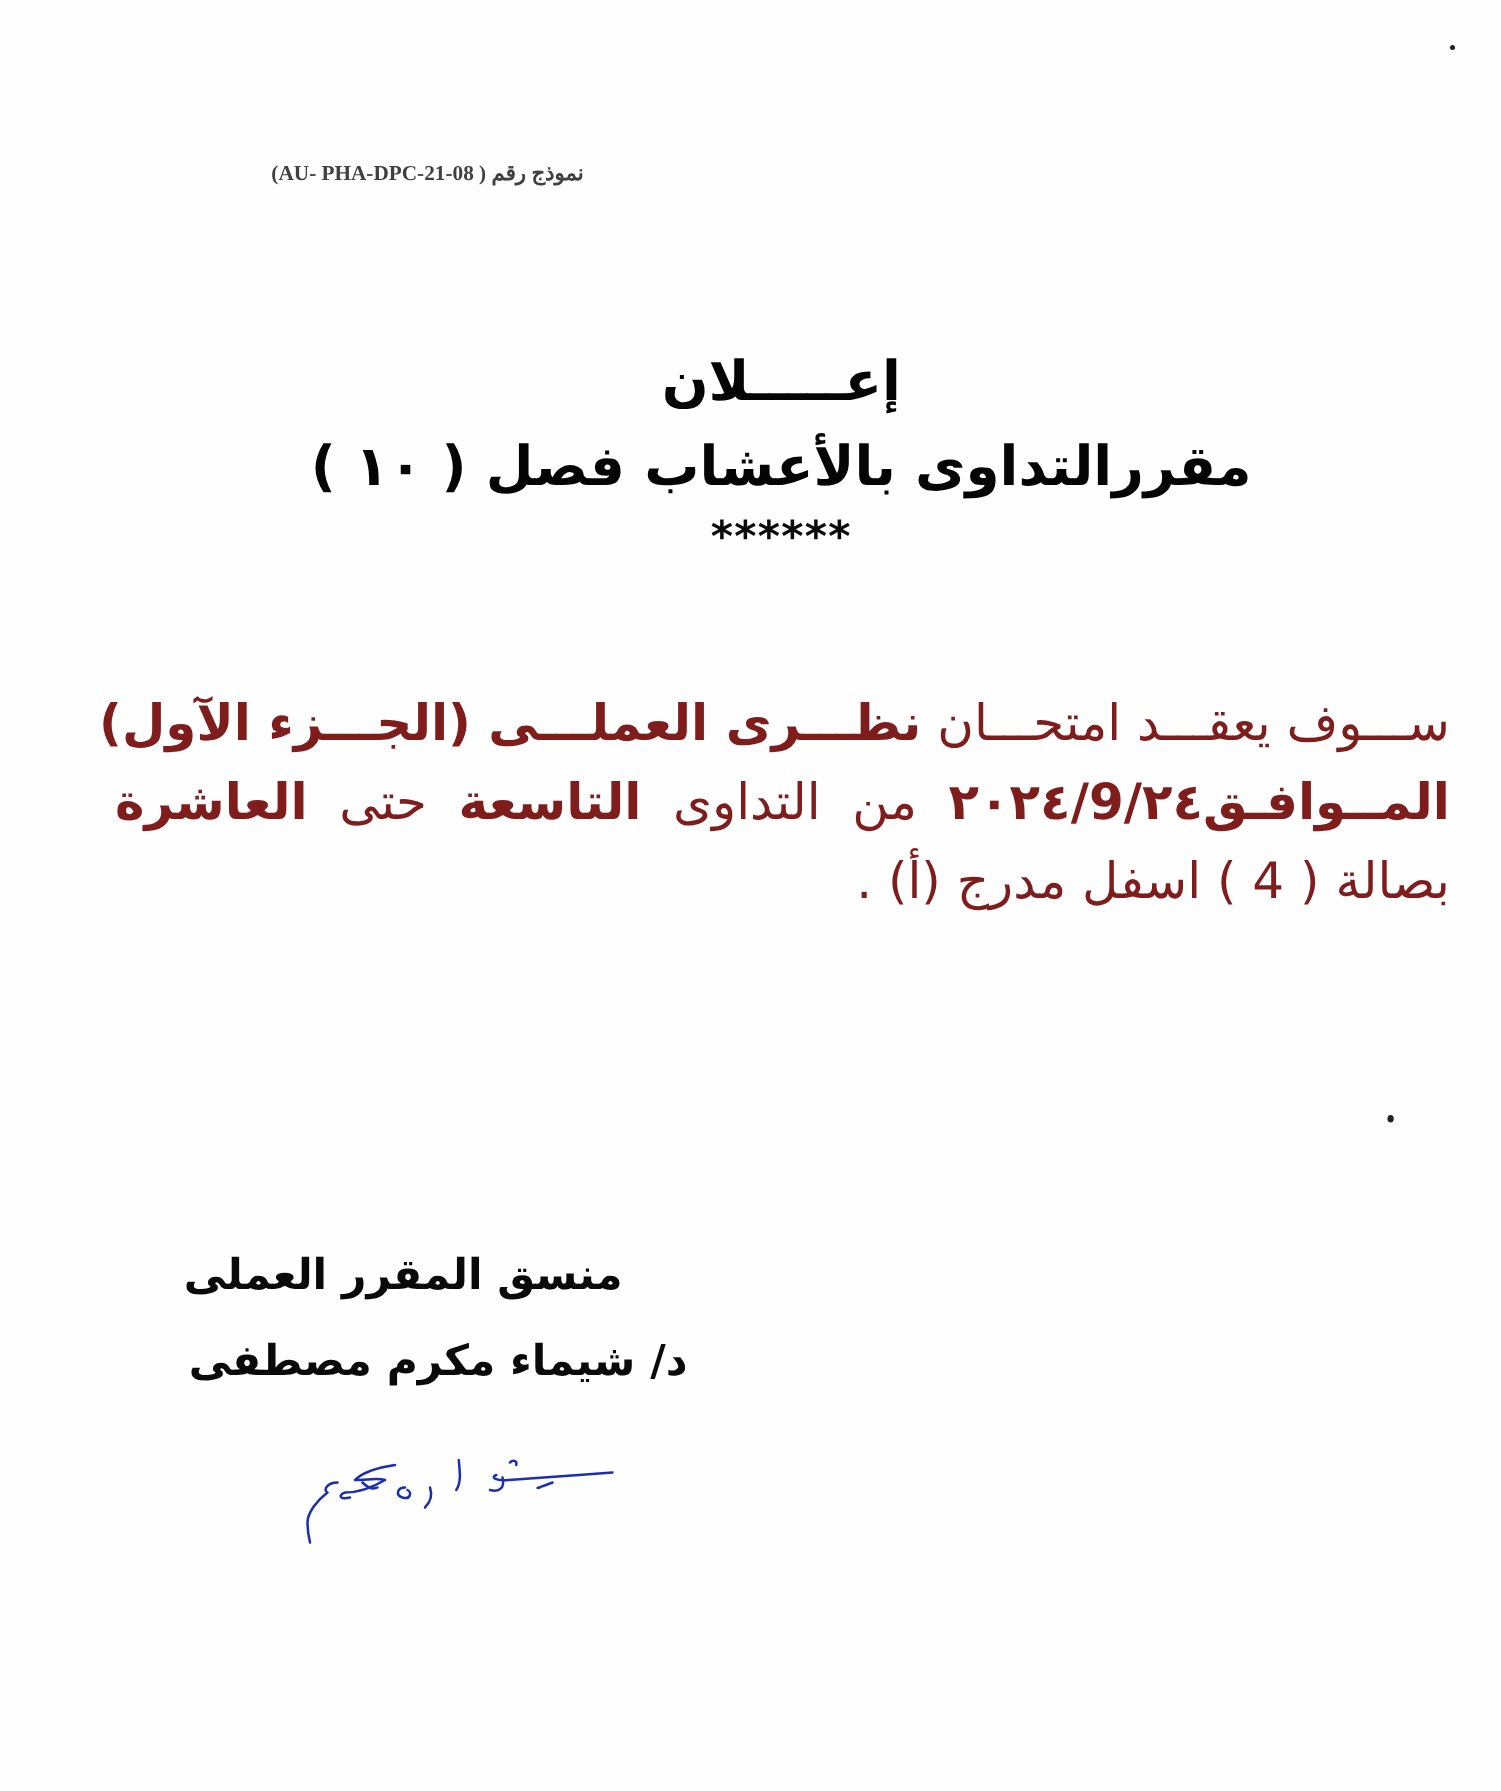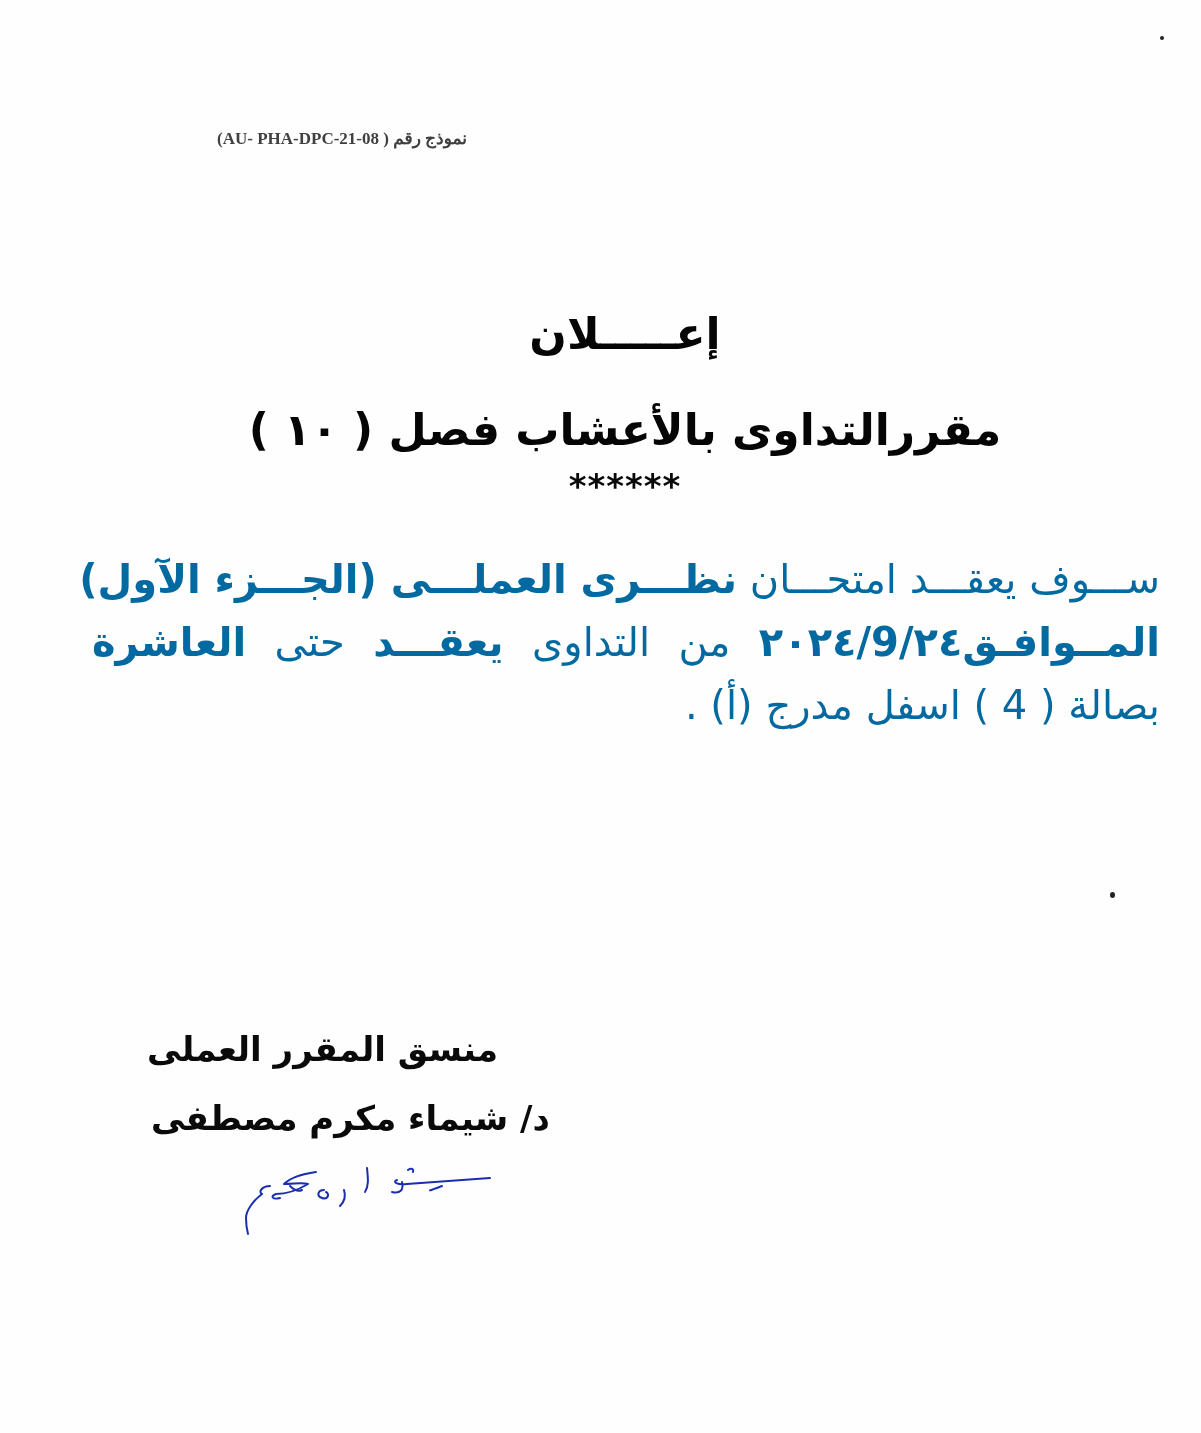--- a/index.html
+++ b/index.html
@@ -46,21 +46,20 @@
     direction: rtl;
     text-align: center;
     font-weight: bold;
   }
   .title-line {
     display: block;
     font-size: 44px;
     line-height: 68px;
     white-space: nowrap;
     color: #050505;
-    margin-top: 28px;
   }
   .title-line.t1 { letter-spacing: 2px; }
   .stars {
     display: block;
     font-size: 34px;
     line-height: 40px;
     margin-top: 2px;
     letter-spacing: 1px;
     direction: ltr;
   }
@@ -72,21 +71,21 @@
     width: 1068px;
     direction: rtl;
   }
   .body-line {
     display: block;
     font-size: 40px;
     line-height: 63px;
     text-align: justify;
     text-align-last: justify;
     white-space: nowrap;
-    color: #0369a1;
+    color: #7f1d1d;
   }
   .body-line.last {
     text-align-last: right;
   }
   .b { font-weight: bold; }
   .n { font-weight: normal; }
   
   .sig-block {
     position: absolute;
     left: 160px;
@@ -95,21 +94,20 @@
     direction: rtl;
     text-align: right;
     font-weight: bold;
   }
   .sig-title {
     display: block;
     font-size: 34px;
     line-height: 50px;
     padding-right: 62px;
     white-space: nowrap;
-    margin-top: 29px;
   }
   .sig-name {
     display: block;
     font-size: 34px;
     line-height: 50px;
     margin-top: 19px;
     padding-right: 10px;
     white-space: nowrap;
   }
   .signature {
@@ -142,21 +140,21 @@
     <span class="title-line t1">إعـــــلان</span>
     <span class="title-line">مقررالتداوى بالأعشاب فصل ( ١٠ )</span>
     <span class="stars">******</span>
   </div>
 
   <div class="body-block">
     <span class="body-line">
       <span class="n">ســـوف يعقـــد امتحـــان </span><span class="b">نظـــرى العملـــى (الجـــزء الآول)</span>
     </span>
     <span class="body-line">
-      <span class="b">المــوافـق٢٠٢٤/9/٢٤</span><span class="n"> من التداوى </span><span class="b">يعقـــد</span><span class="n"> حتى </span><span class="b">العاشرة</span>
+      <span class="b">المــوافـق٢٠٢٤/9/٢٤</span><span class="n"> من التداوى </span><span class="b">التاسعة</span><span class="n"> حتى </span><span class="b">العاشرة</span>
     </span>
     <span class="body-line last">
       <span class="n">بصالة ( 4 ) اسفل مدرج (أ) .</span>
     </span>
   </div>
 
   <div class="sig-block">
     <span class="sig-title">منسق المقرر العملى</span>
     <span class="sig-name">د/ شيماء مكرم مصطفى</span>
   </div>

